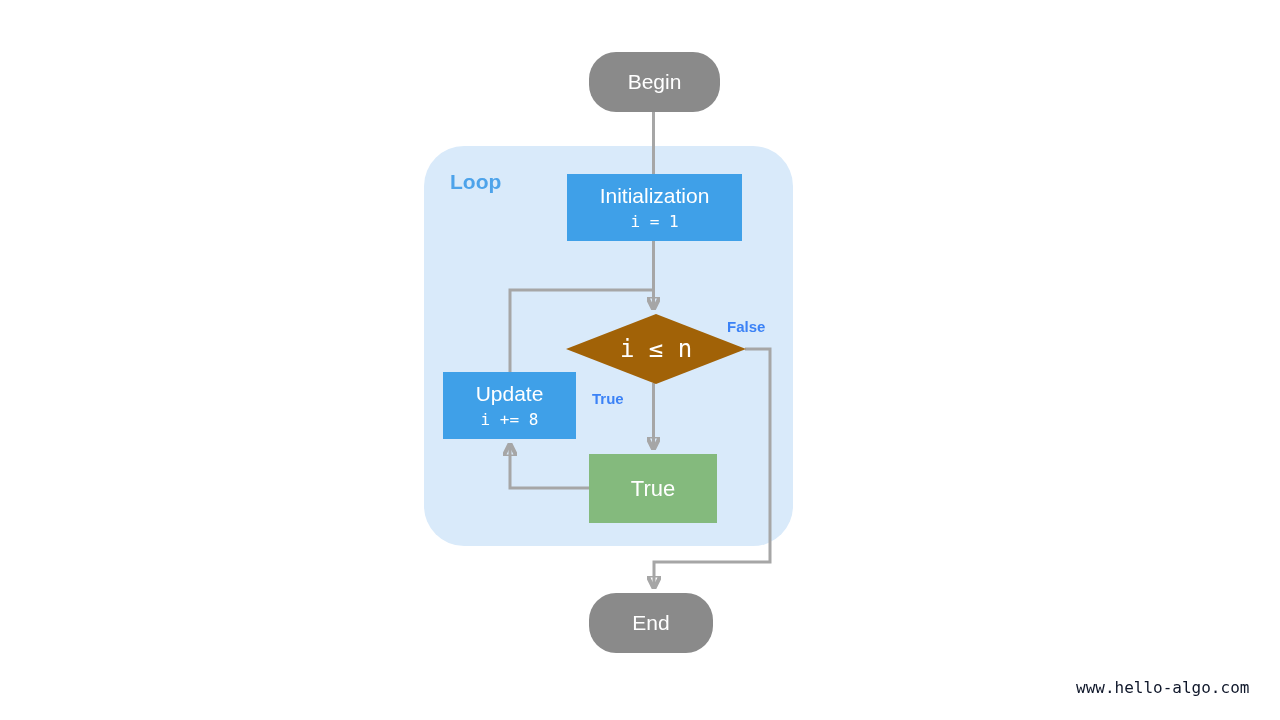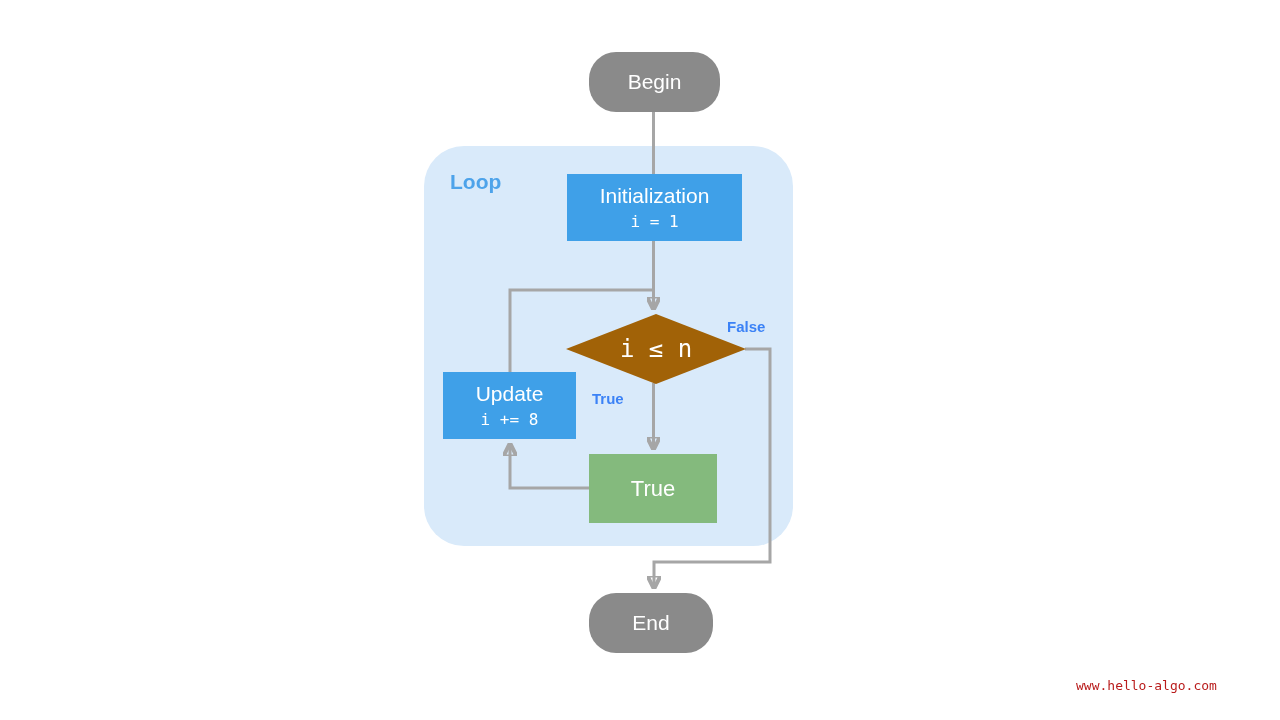--- a/index.html
+++ b/index.html
@@ -100,22 +100,22 @@
     z-index: 4;
   }
   .edge-label-true  { left: 592px; top: 390px; }
   .edge-label-false { left: 727px; top: 318px; }
 
   
   .watermark {
     position: absolute;
     left: 1076px; top: 678px;
     font-family: "DejaVu Sans Mono", monospace;
-    font-size: 13px;
-    color: #b91c1c;
+    font-size: 16px;
+    color: #0f172a;
     z-index: 4;
   }
 </style>
 </head>
 <body>
 
 <div class="stage">
 
   <div class="loop-container"></div>
   <div class="loop-label">Loop</div>

